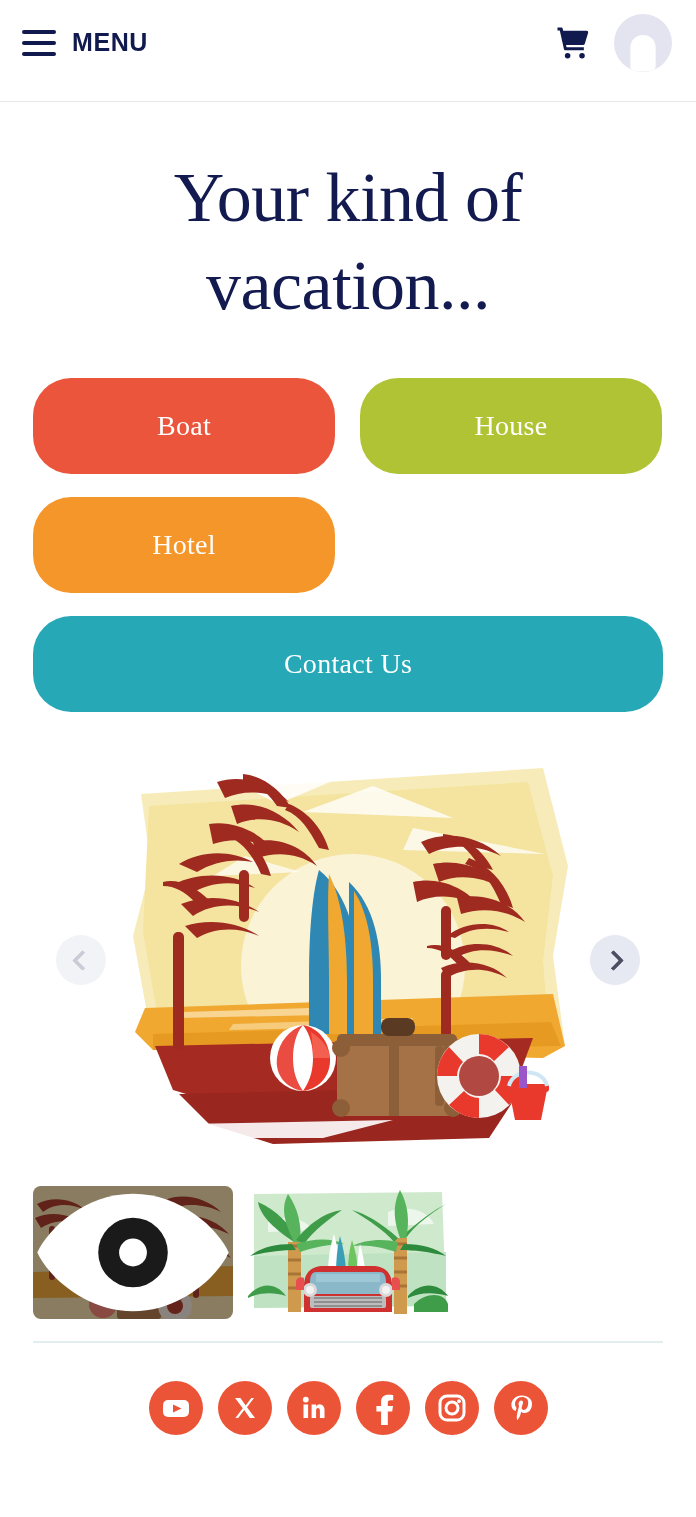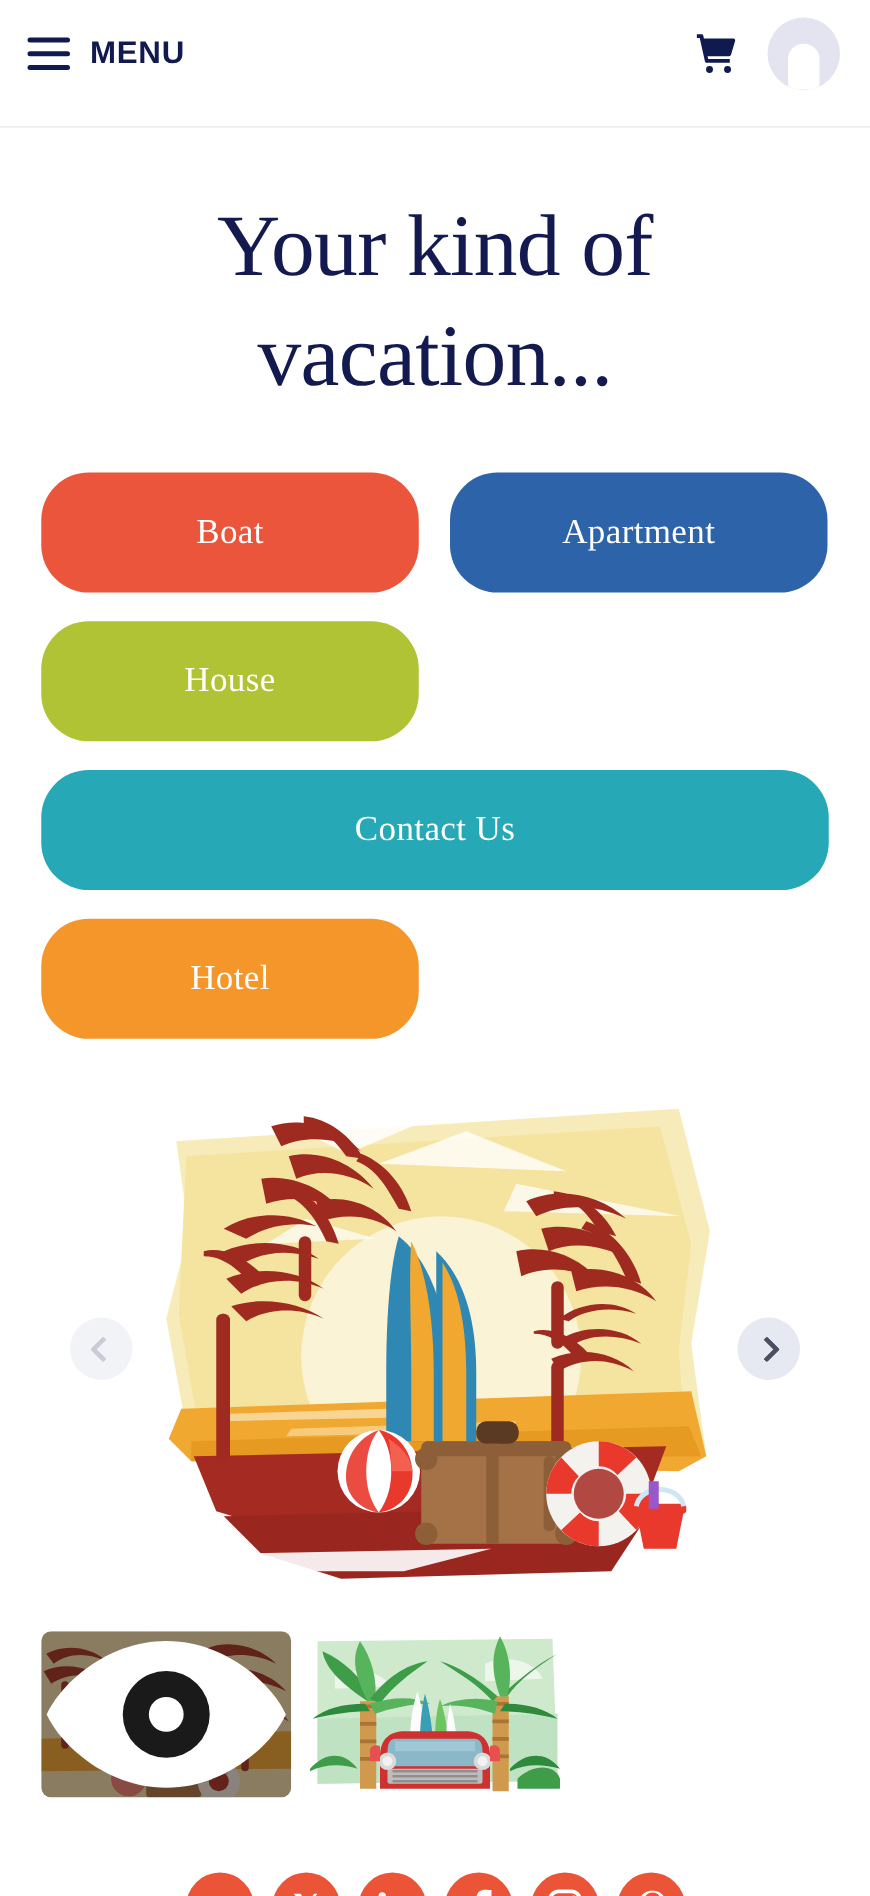--- a/index.html
+++ b/index.html
@@ -256,24 +256,23 @@
           <path fill="#ffffff" d="M21 3c-4 0-7.2 1.6-9.5 4.1-1.3 1.4-2.1 3-2.6 4.6-.4 1.3-.5 2.5-.5 3.5v19c0 3 2.4 5.4 5.4 5.4h14.4c3 0 5.4-2.4 5.4-5.4v-19c0-1-.1-2.2-.5-3.5-.5-1.6-1.3-3.2-2.6-4.6C28.2 4.6 25 3 21 3z"></path>
         </svg>
       </div>
     </div>
   </div>
 
   <h1 class="hero-title">Your kind of vacation...</h1>
 
   <div class="cat-grid">
     <button class="cat-btn" style="background:#ea553c">Boat</button>
-    <button class="cat-btn" style="background:#2d63a8">Apartment</button>
     <button class="cat-btn" style="background:#b0c334">House</button>
+    <button class="cat-btn" style="background:#f4962a">Hotel</button>
     <button class="cat-btn full" style="background:#26a8b6">Contact Us</button>
-    <button class="cat-btn" style="background:#f4962a">Hotel</button>
   </div>
 
   <div class="carousel">
 
     <button class="car-arrow prev">
       <i class="chev"></i>
     </button>
 
     <div class="carousel-stage">
       <svg viewBox="0 0 470 428">

